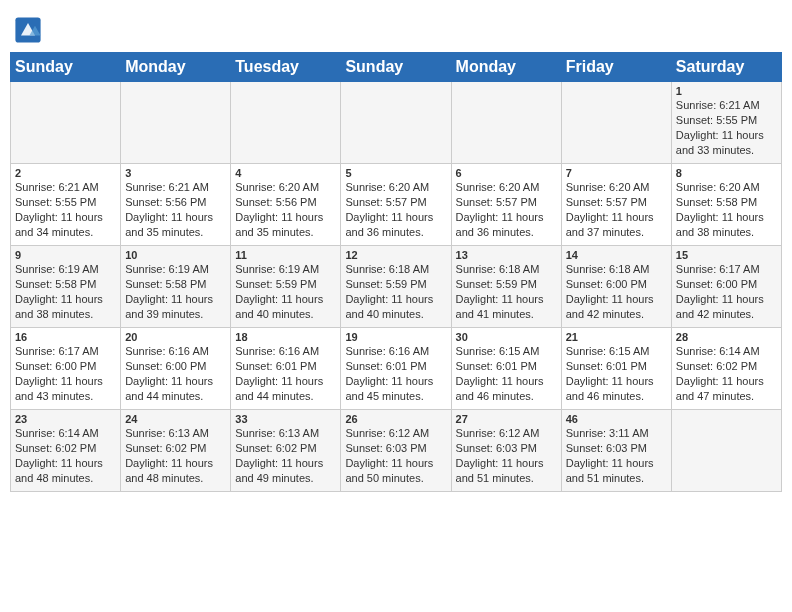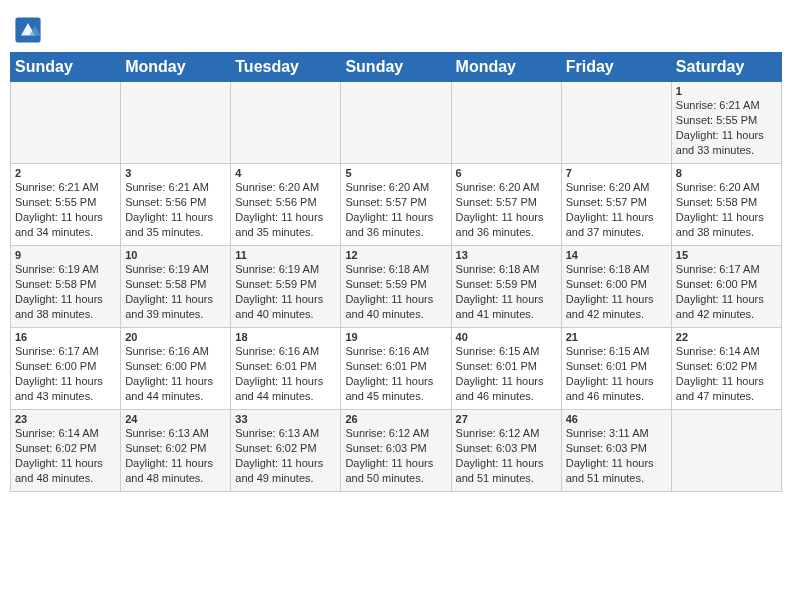--- a/index.html
+++ b/index.html
@@ -274,35 +274,35 @@
 and 44 minutes.</div>
         </td>
         <td>
           <span class="day-num">19</span>
           <div class="day-info" style="white-space: pre-line;">Sunrise: 6:16 AM
 Sunset: 6:01 PM
 Daylight: 11 hours
 and 45 minutes.</div>
         </td>
         <td>
-          <span class="day-num">40</span>
+          <span class="day-num">30</span>
           <div class="day-info" style="white-space: pre-line;">Sunrise: 6:15 AM
 Sunset: 6:01 PM
 Daylight: 11 hours
 and 46 minutes.</div>
         </td>
         <td>
           <span class="day-num">21</span>
           <div class="day-info" style="white-space: pre-line;">Sunrise: 6:15 AM
 Sunset: 6:01 PM
 Daylight: 11 hours
 and 46 minutes.</div>
         </td>
         <td>
-          <span class="day-num">22</span>
+          <span class="day-num">28</span>
           <div class="day-info" style="white-space: pre-line;">Sunrise: 6:14 AM
 Sunset: 6:02 PM
 Daylight: 11 hours
 and 47 minutes.</div>
         </td>
       </tr>
       <tr>
         <td>
           <span class="day-num">23</span>
           <div class="day-info" style="white-space: pre-line;">Sunrise: 6:14 AM

